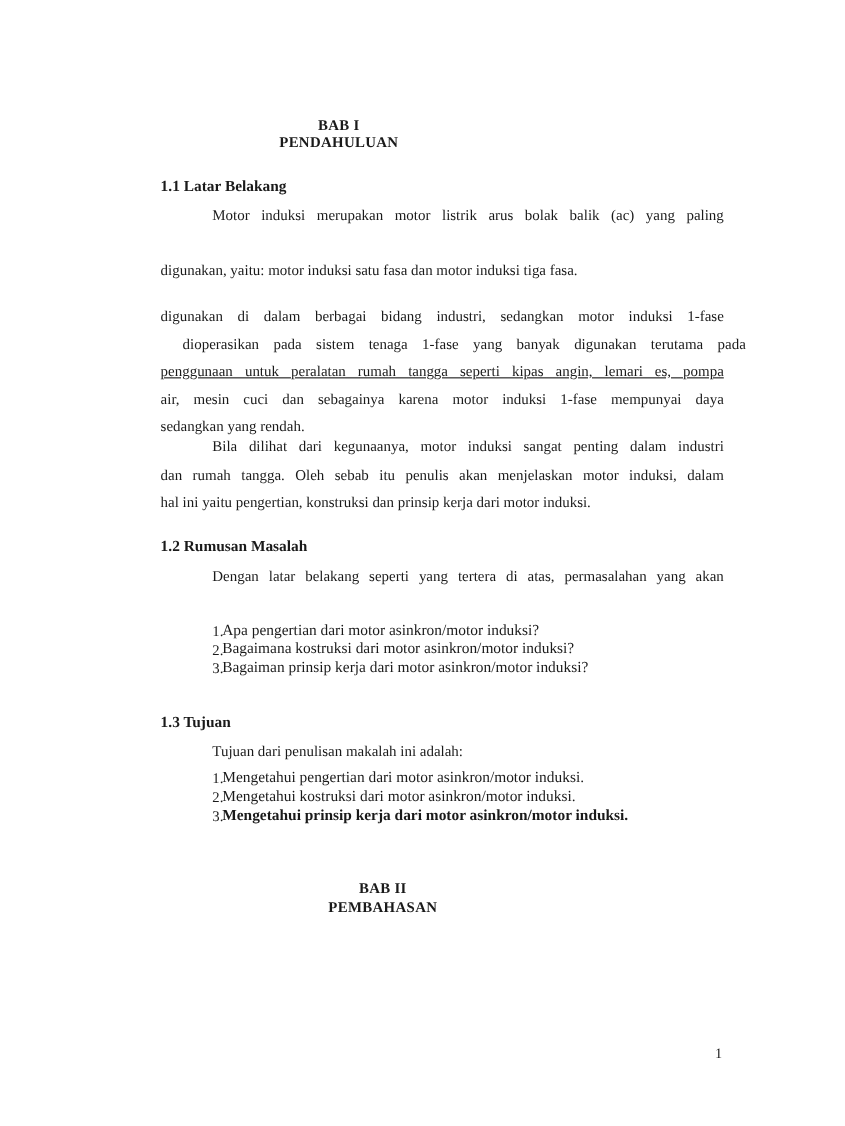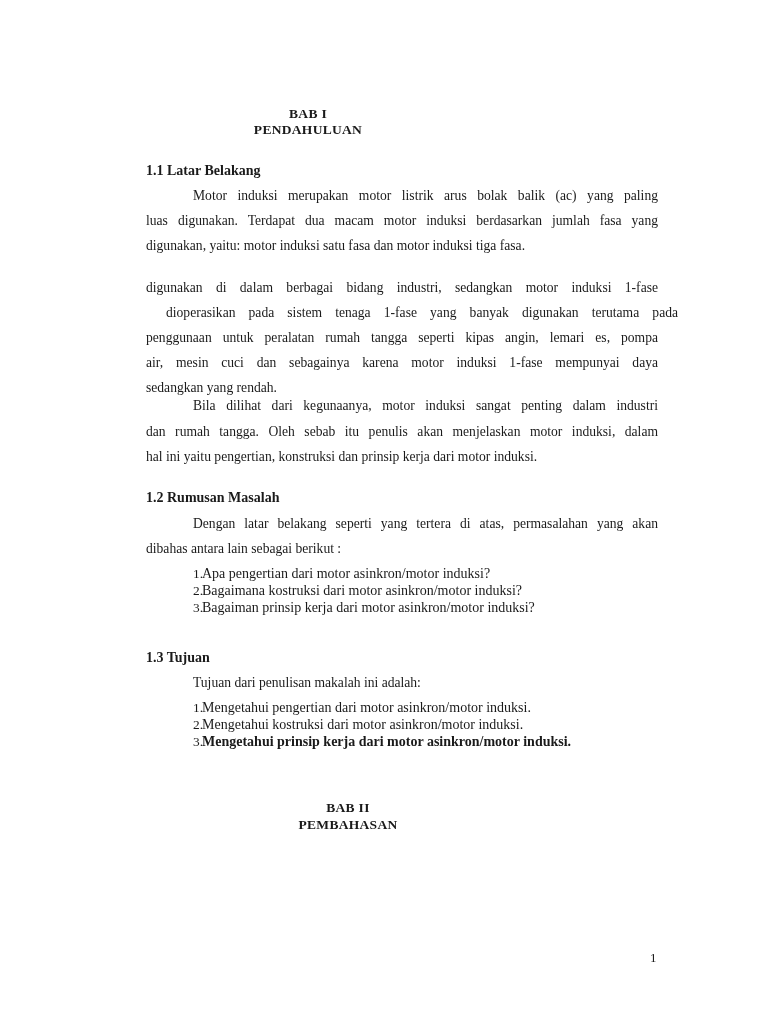--- a/index.html
+++ b/index.html
@@ -24,36 +24,34 @@
 <body>
 
 <div class="page">
 
   <div class="abs chap" style="top:106px;">BAB I</div>
   <div class="abs chap" style="top:122px;">PENDAHULUAN</div>
 
   <div class="abs h2" style="top:163px;">1.1 Latar Belakang</div>
 
   <div class="abs line ind just" style="top:188px;">Motor induksi merupakan motor listrik arus bolak balik (ac) yang paling</div>
-  <div class="abs line just" style="top:213px;">luas digunakan. Terdapat dua macam motor induksi berdasarkan jumlah fasa yang</div>
   <div class="abs line" style="top:238px;">digunakan, yaitu: motor induksi satu fasa dan motor induksi tiga fasa.</div>
 
   <div class="abs line just" style="top:280px;">digunakan di dalam berbagai bidang industri, sedangkan motor induksi 1-fase</div>
   <div class="abs line just" style="top:305px;margin-left:20px;">dioperasikan pada sistem tenaga 1-fase yang banyak digunakan terutama pada</div>
-  <div class="abs line just" style="top:330px;">penggunaan untuk peralatan rumah tangga seperti kipas angin, lemari es, pompa</div>
+  <div class="abs line just" style="top:330px;text-decoration:underline;">penggunaan untuk peralatan rumah tangga seperti kipas angin, lemari es, pompa</div>
   <div class="abs line just" style="top:355px;">air, mesin cuci dan sebagainya karena motor induksi 1-fase mempunyai daya</div>
   <div class="abs line" style="top:380px;">sedangkan yang rendah.</div>
 
   <div class="abs line ind just" style="top:398px;">Bila dilihat dari kegunaanya, motor induksi sangat penting dalam industri</div>
   <div class="abs line" style="top:449px;">hal ini yaitu pengertian, konstruksi dan prinsip kerja dari motor induksi.</div>
   <div class="abs line just" style="top:424px;">dan rumah tangga. Oleh sebab itu penulis akan menjelaskan motor induksi, dalam</div>
 
   <div class="abs h2" style="top:490px;">1.2 Rumusan Masalah</div>
   <div class="abs line ind just" style="top:516px;">Dengan latar belakang seperti yang tertera di atas, permasalahan yang akan</div>
-  <div class="abs line" style="top:541px;">dibahas antara lain sebagai berikut :</div>
 
   <div class="abs li-num" style="top:566px;">1.</div>
   <div class="abs li-txt" style="top:566px;">Apa pengertian dari motor asinkron/motor induksi?</div>
   <div class="abs li-num" style="top:583px;">2.</div>
   <div class="abs li-txt" style="top:583px;">Bagaimana kostruksi dari motor asinkron/motor induksi?</div>
   <div class="abs li-num" style="top:600px;">3.</div>
   <div class="abs li-txt" style="top:600px;">Bagaiman prinsip kerja dari motor asinkron/motor induksi?</div>
 
   <div class="abs h2" style="top:650px;">1.3 Tujuan</div>
   <div class="abs line ind" style="top:675px;">Tujuan dari penulisan makalah ini adalah:</div>

